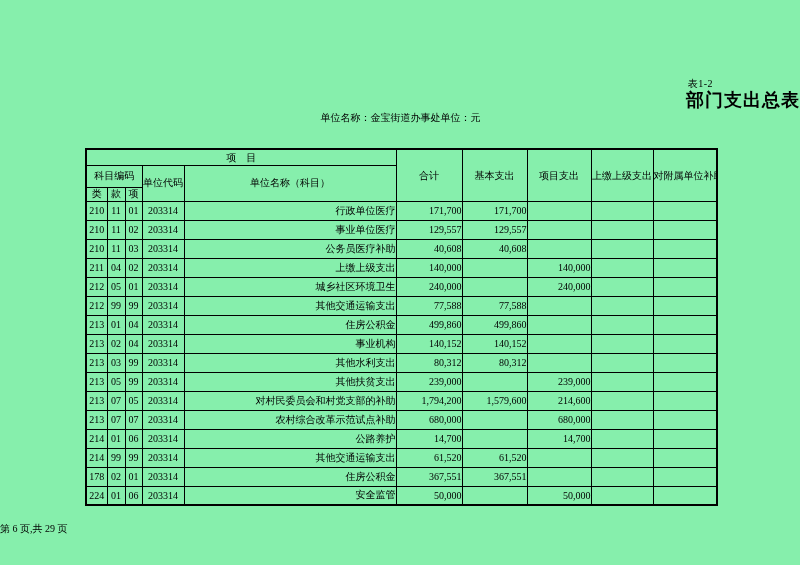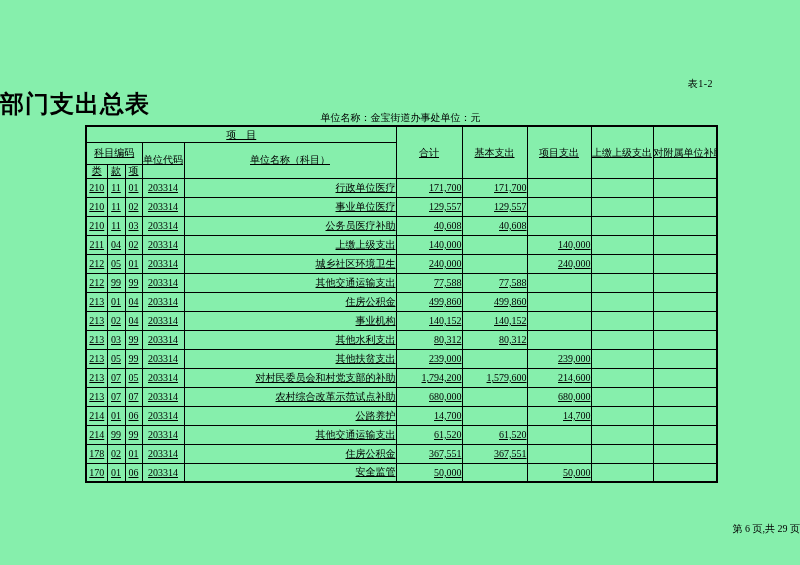--- a/index.html
+++ b/index.html
@@ -8,54 +8,53 @@
     position:relative; width:800px; height:565px; background:#86efac;
     font-family:"Liberation Serif","DejaVu Serif",serif; color:#000;
     overflow:hidden;
   }
   .sheet-tag {
     position:absolute; top:77px; right:87px;
     font-size:10px; letter-spacing:0.5px;
   }
   .doc-title {
     position:absolute; top:88px; left:0; width:100%;
-    text-align:left; font-size:24px; font-weight:bold;
+    text-align:right; font-size:18px; font-weight:bold;
     font-family:"Liberation Sans","DejaVu Sans",sans-serif;
     letter-spacing:1px;
   }
   .meta-row {
     position:absolute; top:111px; left:85px; width:631px;
     display:flex; justify-content:center;
     font-size:10px;
   }
   table.budget {
-    position:absolute; top:125px; left:85px; width:631px;
+    position:absolute; top:148px; left:85px; width:631px;
     border-collapse:collapse; table-layout:fixed;
     border:2px solid #000;
-    text-decoration:underline;
   }
   table.budget th, table.budget td {
     border:1px solid #000; font-weight:normal; font-size:10px;
     overflow:hidden; white-space:nowrap; padding:0;
     vertical-align:middle;
   }
   thead th { text-align:center; line-height:1.15; }
   tr.h1 th { height:16px; }
   tr.h2 th { height:22px; }
   tr.h3 th { height:14px; }
   th.wrap { white-space:normal; }
   tbody td { height:19px; }
   td.col-lei, td.col-kuan, td.col-xiang, td.col-code { text-align:center; }
   td.col-name { text-align:right; padding-left:13px; }
   td.col-total, td.col-basic, td.col-project, td.col-upper, td.col-affiliate {
     text-align:right; padding-right:3px;
   }
   .page-footer {
     position:absolute; top:522px; left:0; width:100%;
-    text-align:right; font-size:10px;
+    text-align:left; font-size:10px;
   }
 </style>
 </head>
 <body>
 
 <div class="page">
 
   <div class="sheet-tag">表1-2</div>
 
   <div class="doc-title">部门支出总表</div>
@@ -273,21 +272,21 @@
           <td class="col-xiang">01</td>
           <td class="col-code">203314</td>
           <td class="col-name">住房公积金</td>
           <td class="col-total">367,551</td>
           <td class="col-basic">367,551</td>
           <td class="col-project"></td>
           <td class="col-upper"></td>
           <td class="col-affiliate"></td>
         </tr>
         <tr>
-          <td class="col-lei">170</td>
+          <td class="col-lei">224</td>
           <td class="col-kuan">01</td>
           <td class="col-xiang">06</td>
           <td class="col-code">203314</td>
           <td class="col-name">安全监管</td>
           <td class="col-total">50,000</td>
           <td class="col-basic"></td>
           <td class="col-project">50,000</td>
           <td class="col-upper"></td>
           <td class="col-affiliate"></td>
         </tr>

